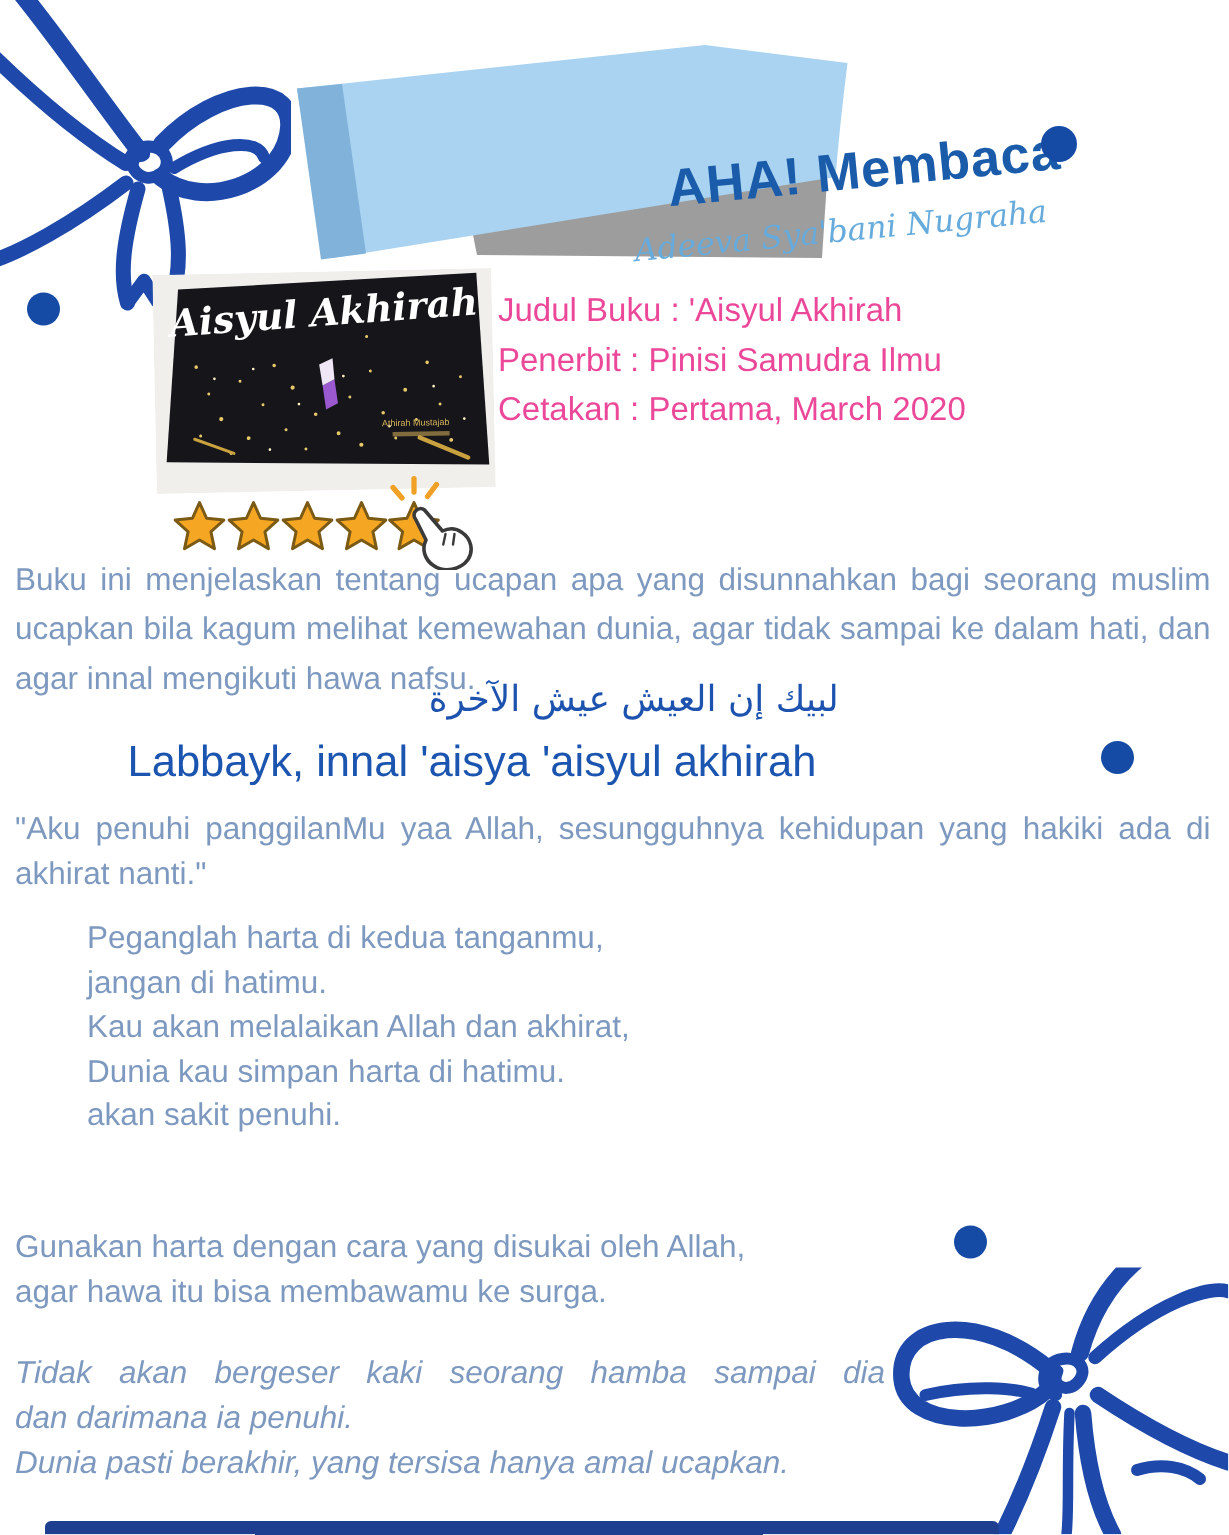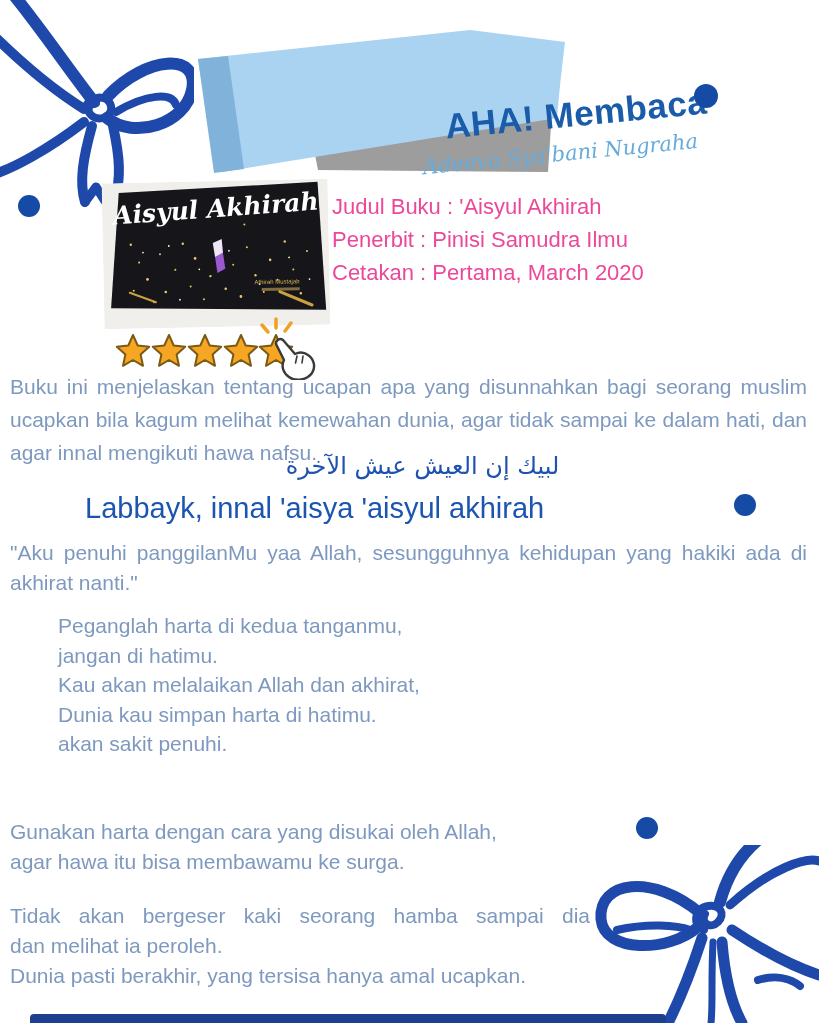--- a/index.html
+++ b/index.html
@@ -38,21 +38,21 @@
   .p-intro{position:absolute;left:10px;top:370px;width:797px;line-height:33px;text-align:justify;}
   .arabic{
     position:absolute;left:0;top:452px;width:845px;text-align:center;
     font-family:"DejaVu Sans", sans-serif;font-size:24px;color:#1d52ae;direction:rtl;
   }
   .translit{position:absolute;left:85px;top:492px;font-size:29px;color:#1b55b0;}
   .p-quote{position:absolute;left:10px;top:538px;width:797px;line-height:30px;text-align:justify;}
   .poem{position:absolute;left:10px;line-height:29.5px;}
   .poem1{top:611px;margin-left:48px;}
   .poem2{top:793px;margin-top:24px;}
-  .poem3{top:901px;width:580px;line-height:30px;}
+  .poem3{top:901px;width:580px;line-height:30px;font-style:italic;}
   .jline{display:block;text-align:justify;text-align-last:justify;}
   
   .bottom-bar{position:absolute;left:30px;top:1014px;width:636px;height:9px;background:#1e3e90;border-radius:4px 4px 0 0;}
 </style>
 </head>
 <body>
 
 <div class="page">
 
   <svg class="abs deco" style="left:-6px;top:-4px;" width="200" height="235" viewBox="0 0 200 235">
@@ -176,21 +176,21 @@
     <div>akan sakit penuhi.</div>
   </div>
 
   <div class="blue-body poem poem2">
     <div>Gunakan harta dengan cara yang disukai oleh Allah,</div>
     <div>agar hawa itu bisa membawamu ke surga.</div>
   </div>
 
   <div class="blue-body poem poem3">
     <span class="jline">Tidak akan bergeser kaki seorang hamba sampai dia</span>
-    <div>dan melihat ia peroleh.</div>
+    <div>dan darimana ia penuhi.</div>
     <div>Dunia pasti berakhir, yang tersisa hanya amal ucapkan.</div>
   </div>
 
   <div class="dot" style="left:636px;top:817px;width:22px;height:22px;"></div>
   <svg class="abs deco" style="left:592px;top:845px;" width="227" height="178" viewBox="0 0 227 178">
     <path d="M 108,68 C 60,28 6,36 9,74 C 12,108 76,108 106,82" stroke-width="11"></path>
     <path d="M 25,85 C 55,78 85,80 98,85" stroke-width="8"></path>
     <path d="M 112,85 c -12,-4 -10,-22 4,-24 c 12,-2 18,8 10,16 c -7,7 -18,2 -13,-8" stroke-width="8"></path>
     <path d="M 128,57 C 142,5 180,-25 227,-32" stroke-width="12"></path>
     <path d="M 138,60 C 180,22 215,12 227,16" stroke-width="9"></path>

